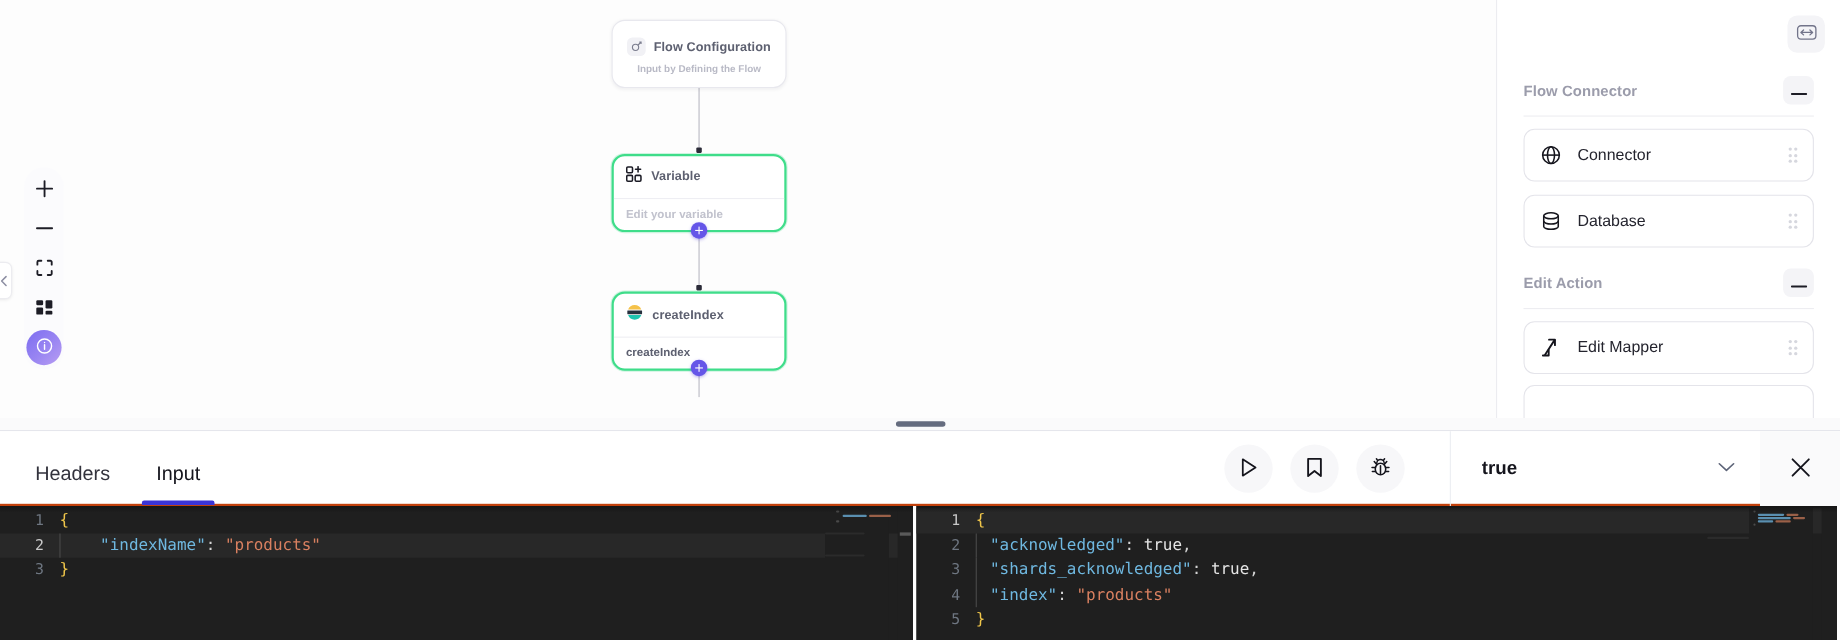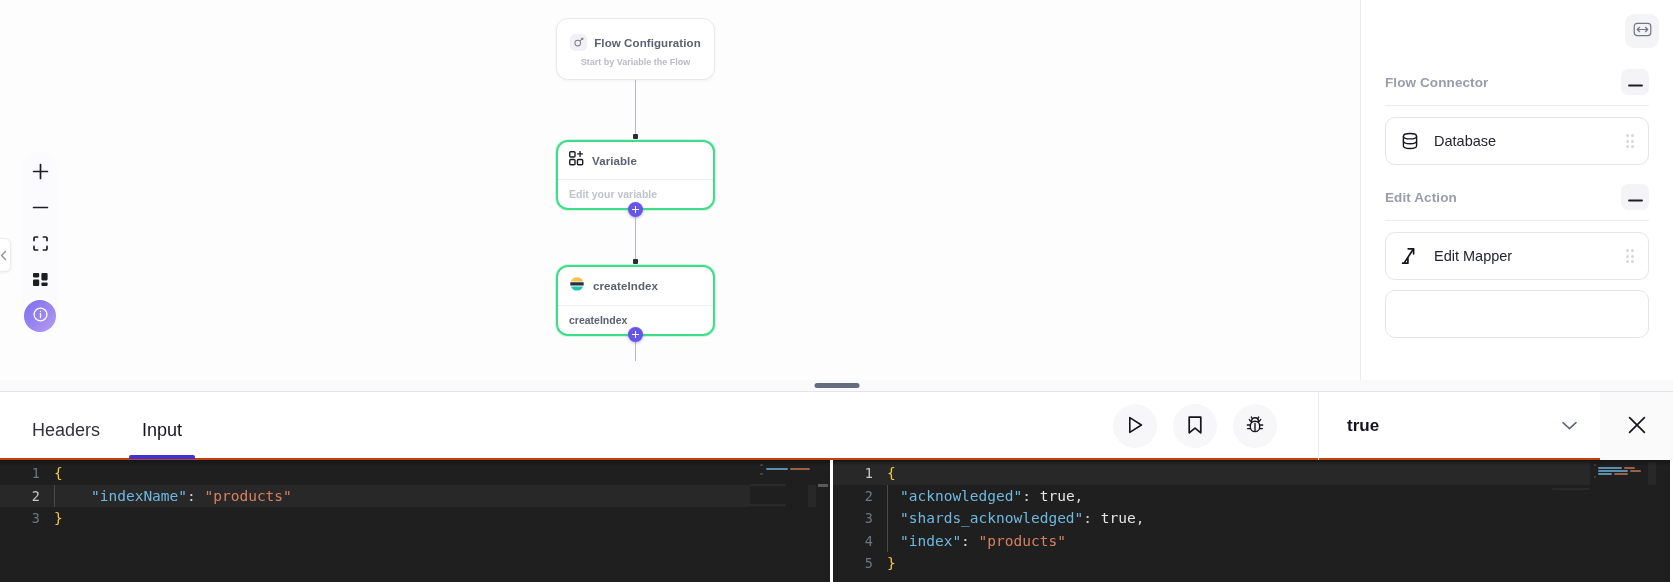--- a/index.html
+++ b/index.html
@@ -394,21 +394,21 @@
       <div class="node" style="left:556px; top:18px; width:159px;">
         <div class="node-start-head">
           <span class="node-icon-chip">
             <svg width="11" height="11" viewBox="0 0 12 12" fill="none" stroke="#7b7d8e" stroke-width="1.1">
               <circle cx="5.2" cy="6.6" r="3.1"></circle>
               <path d="M8 4 10.6 1.4M9.3 1.3h1.4v1.4" stroke-linecap="round"></path>
             </svg>
           </span>
           <span class="node-title">Flow Configuration</span>
         </div>
-        <div class="node-start-sub">Start by Variable the Flow</div>
+        <div class="node-start-sub">Input by Defining the Flow</div>
       </div>
 
       <div class="node selected" style="left:556px; top:140px; width:159px;">
         <div class="node-head">
           <span>
             <svg width="15" height="15" viewBox="0 0 16 16" fill="#1c1c26">
               <rect x="0.8" y="0.8" width="5.6" height="5.6" rx="1.1" fill="none" stroke="#1c1c26" stroke-width="1.5"></rect>
               <rect x="0.8" y="9" width="5.6" height="5.6" rx="1.1" fill="none" stroke="#1c1c26" stroke-width="1.5"></rect>
               <rect x="9" y="9" width="5.6" height="5.6" rx="1.1" fill="none" stroke="#1c1c26" stroke-width="1.5"></rect>
               <path d="M11.8 0.6v5M9.3 3.1h5" stroke="#1c1c26" stroke-width="1.5" stroke-linecap="round"></path>
@@ -453,20 +453,38 @@
           <button class="sec-collapse">
             <span>
               <svg width="15" height="3" viewBox="0 0 15 3">
                   <path d="M1 1.5h13" stroke="#1d1d26" stroke-width="1.8" stroke-linecap="round"></path>
                 </svg>
             </span>
           </button>
         </div>
         <div class="sec-rule"></div>
 
+        <div class="sb-item">
+          <span class="sb-item-icon">
+            <svg width="20" height="20" viewBox="0 0 20 20" fill="none" stroke="#15151d" stroke-width="1.4">
+              <circle cx="10" cy="10" r="7.6"></circle>
+              <ellipse cx="10" cy="10" rx="3.2" ry="7.6"></ellipse>
+              <path d="M2.4 10h15.2"></path>
+            </svg>
+          </span>
+          <span class="sb-item-label">Connector</span>
+          <span class="drag-dots">
+              <i></i>
+              <i></i>
+              <i></i>
+              <i></i>
+              <i></i>
+              <i></i>
+            </span>
+        </div>
 
         <div class="sb-item">
           <span class="sb-item-icon">
             <svg width="20" height="20" viewBox="0 0 20 20" fill="none" stroke="#15151d" stroke-width="1.4">
               <ellipse cx="10" cy="5.2" rx="6.6" ry="2.7"></ellipse>
               <path d="M3.4 5.2v9.6c0 1.5 3 2.7 6.6 2.7s6.6-1.2 6.6-2.7V5.2"></path>
               <path d="M3.4 10c0 1.5 3 2.7 6.6 2.7s6.6-1.2 6.6-2.7"></path>
             </svg>
           </span>
           <span class="sb-item-label">Database</span>

